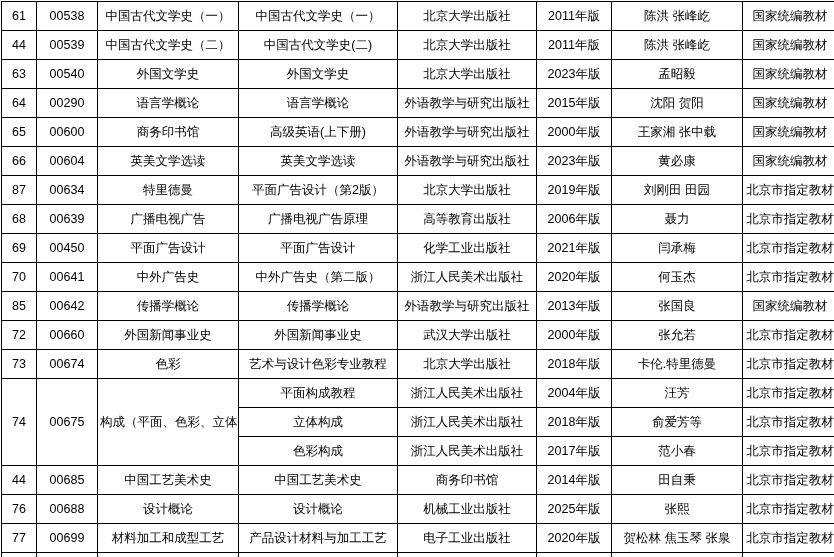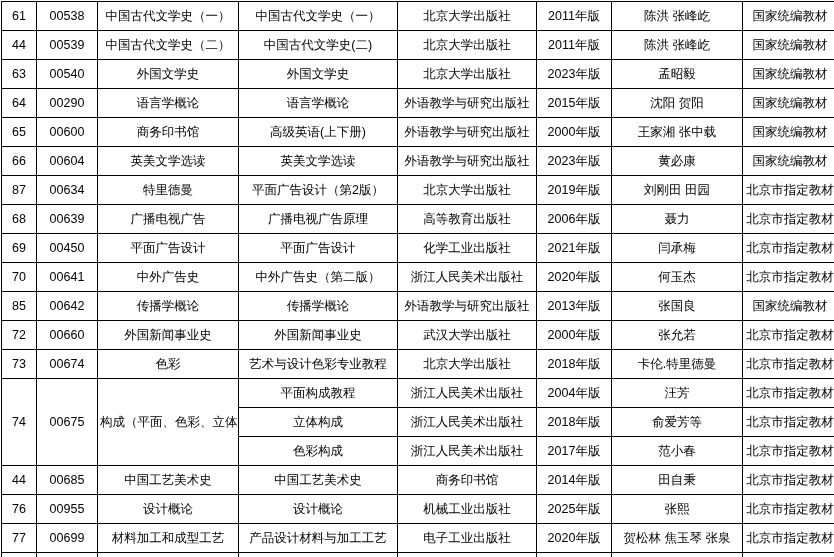--- a/index.html
+++ b/index.html
@@ -211,21 +211,21 @@
           <td class="c-code">00685</td>
           <td class="c-name">中国工艺美术史</td>
           <td class="c-book">中国工艺美术史</td>
           <td class="c-press">商务印书馆</td>
           <td class="c-ed">2014年版</td>
           <td class="c-author">田自秉</td>
           <td class="c-type">北京市指定教材</td>
         </tr>
         <tr>
           <td class="c-no">76</td>
-          <td class="c-code">00955</td>
+          <td class="c-code">00688</td>
           <td class="c-name">设计概论</td>
           <td class="c-book">设计概论</td>
           <td class="c-press">机械工业出版社</td>
           <td class="c-ed">2025年版</td>
           <td class="c-author">张熙</td>
           <td class="c-type">北京市指定教材</td>
         </tr>
         <tr>
           <td class="c-no">77</td>
           <td class="c-code">00699</td>

